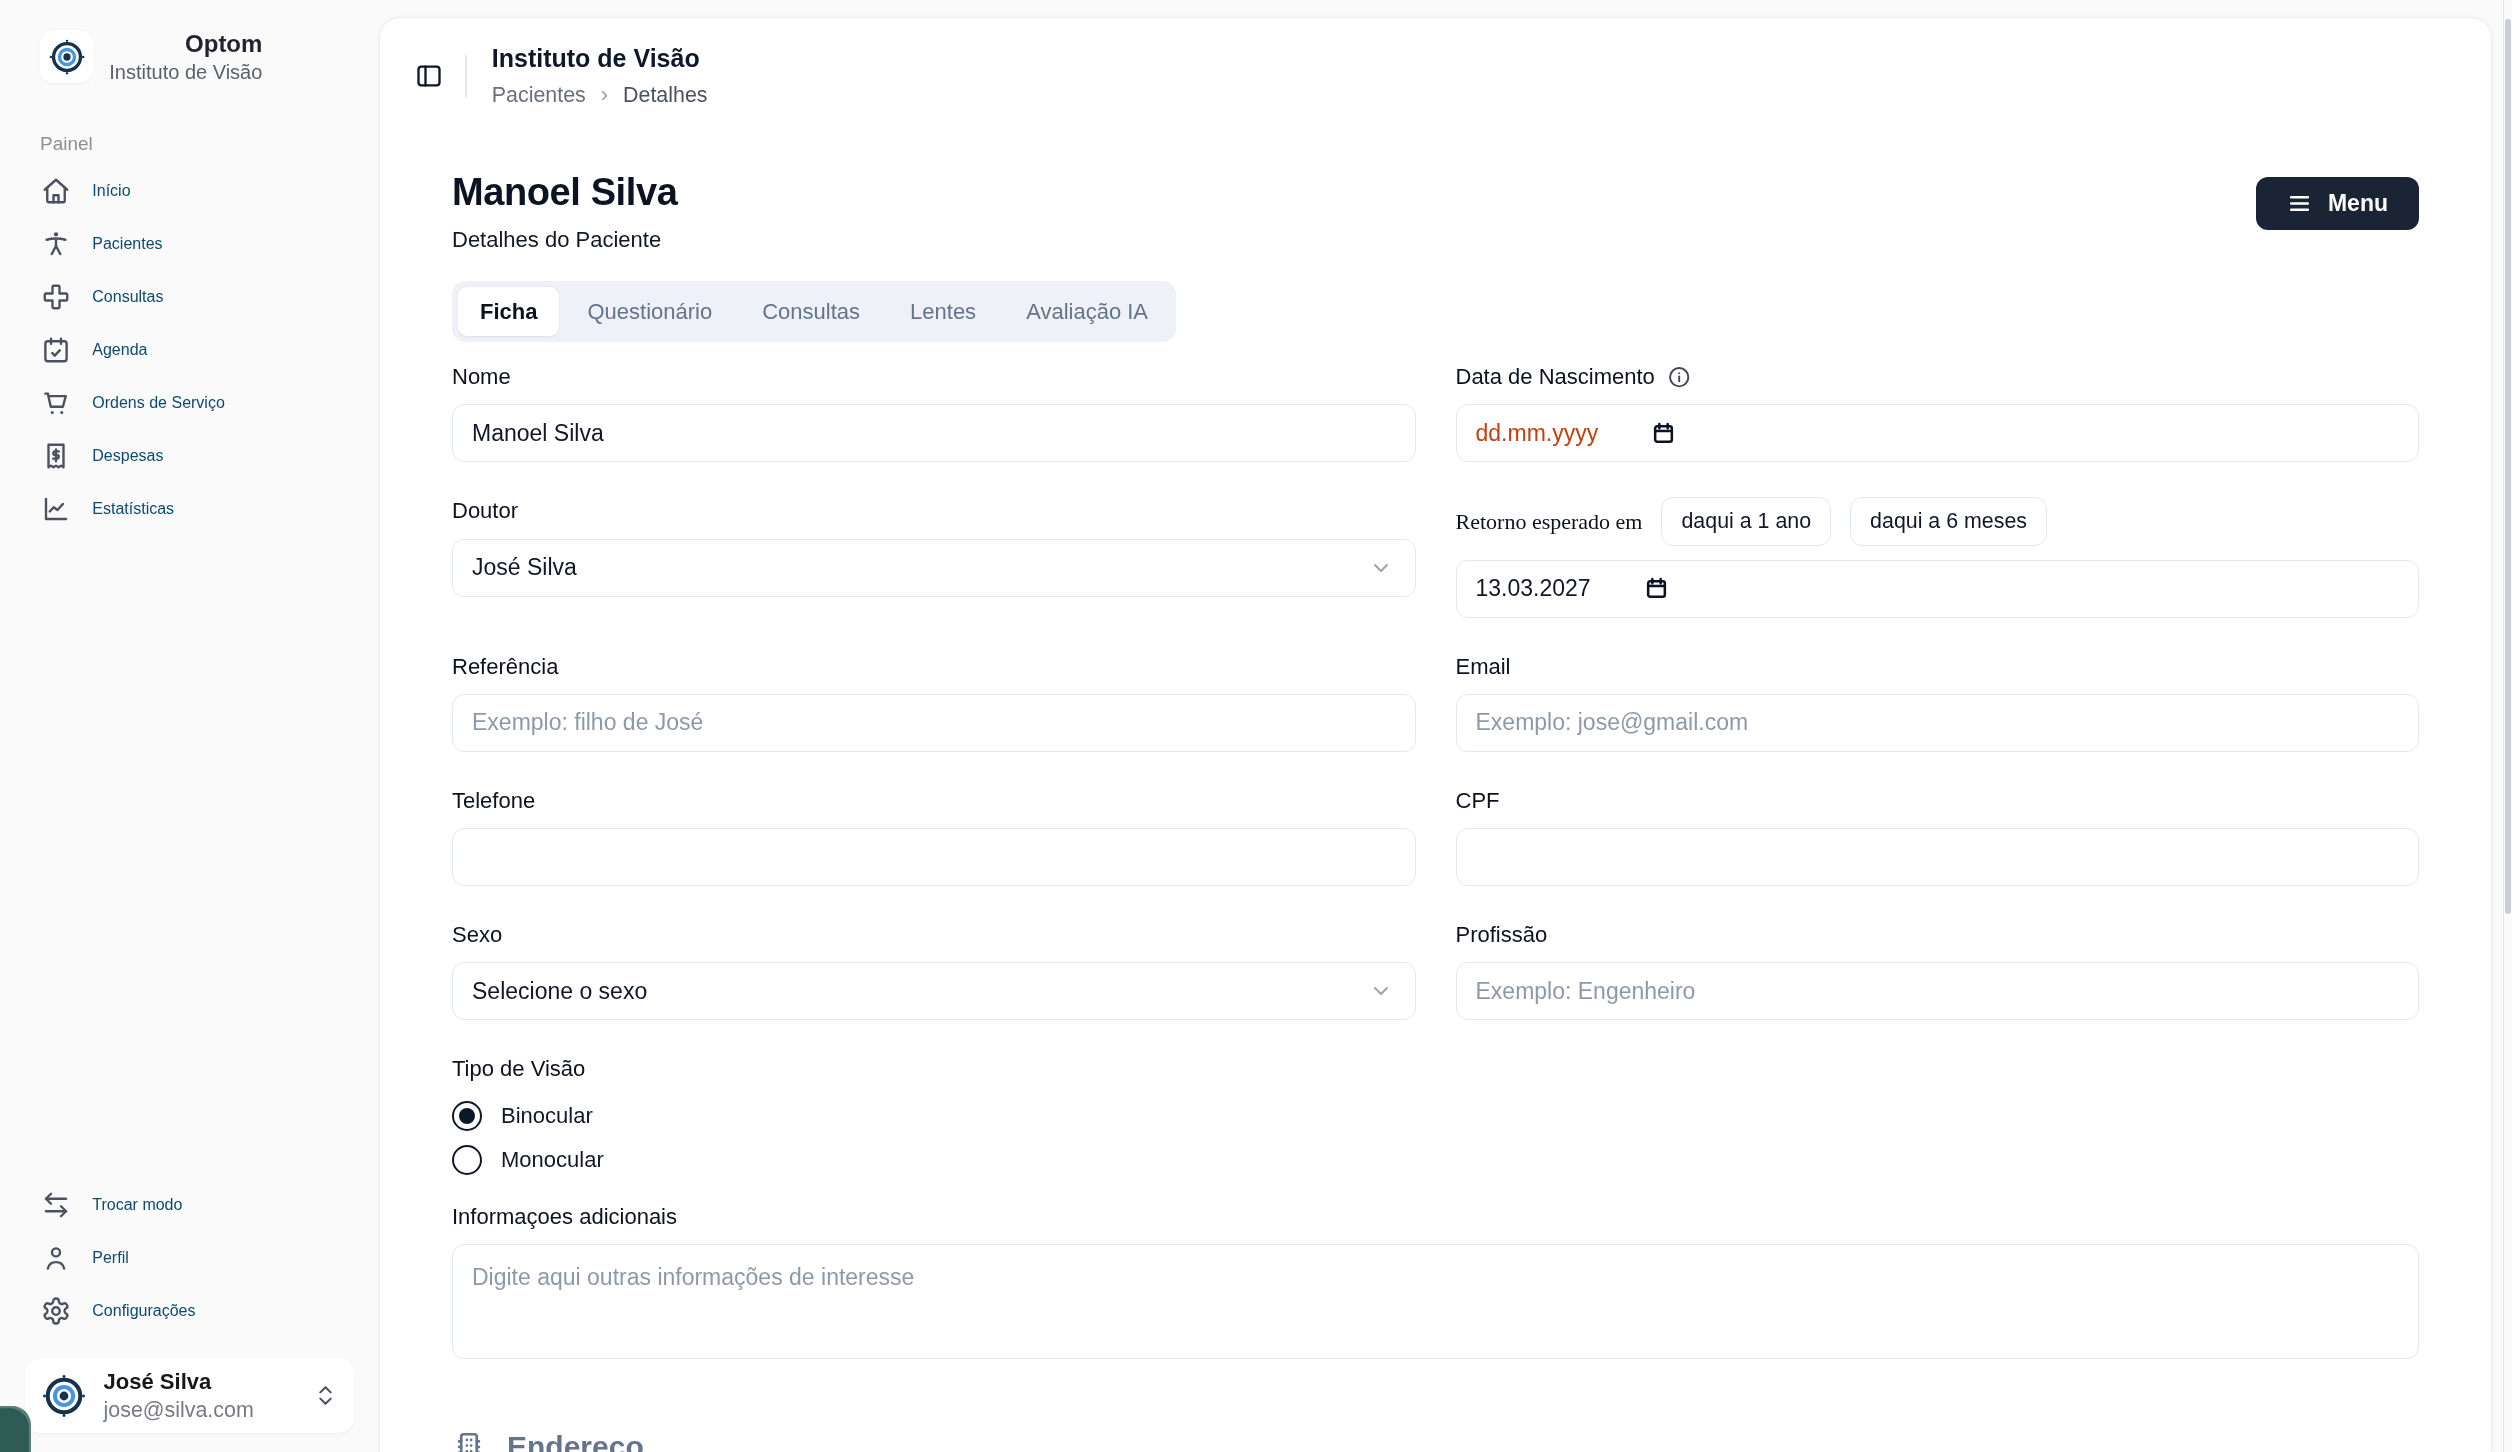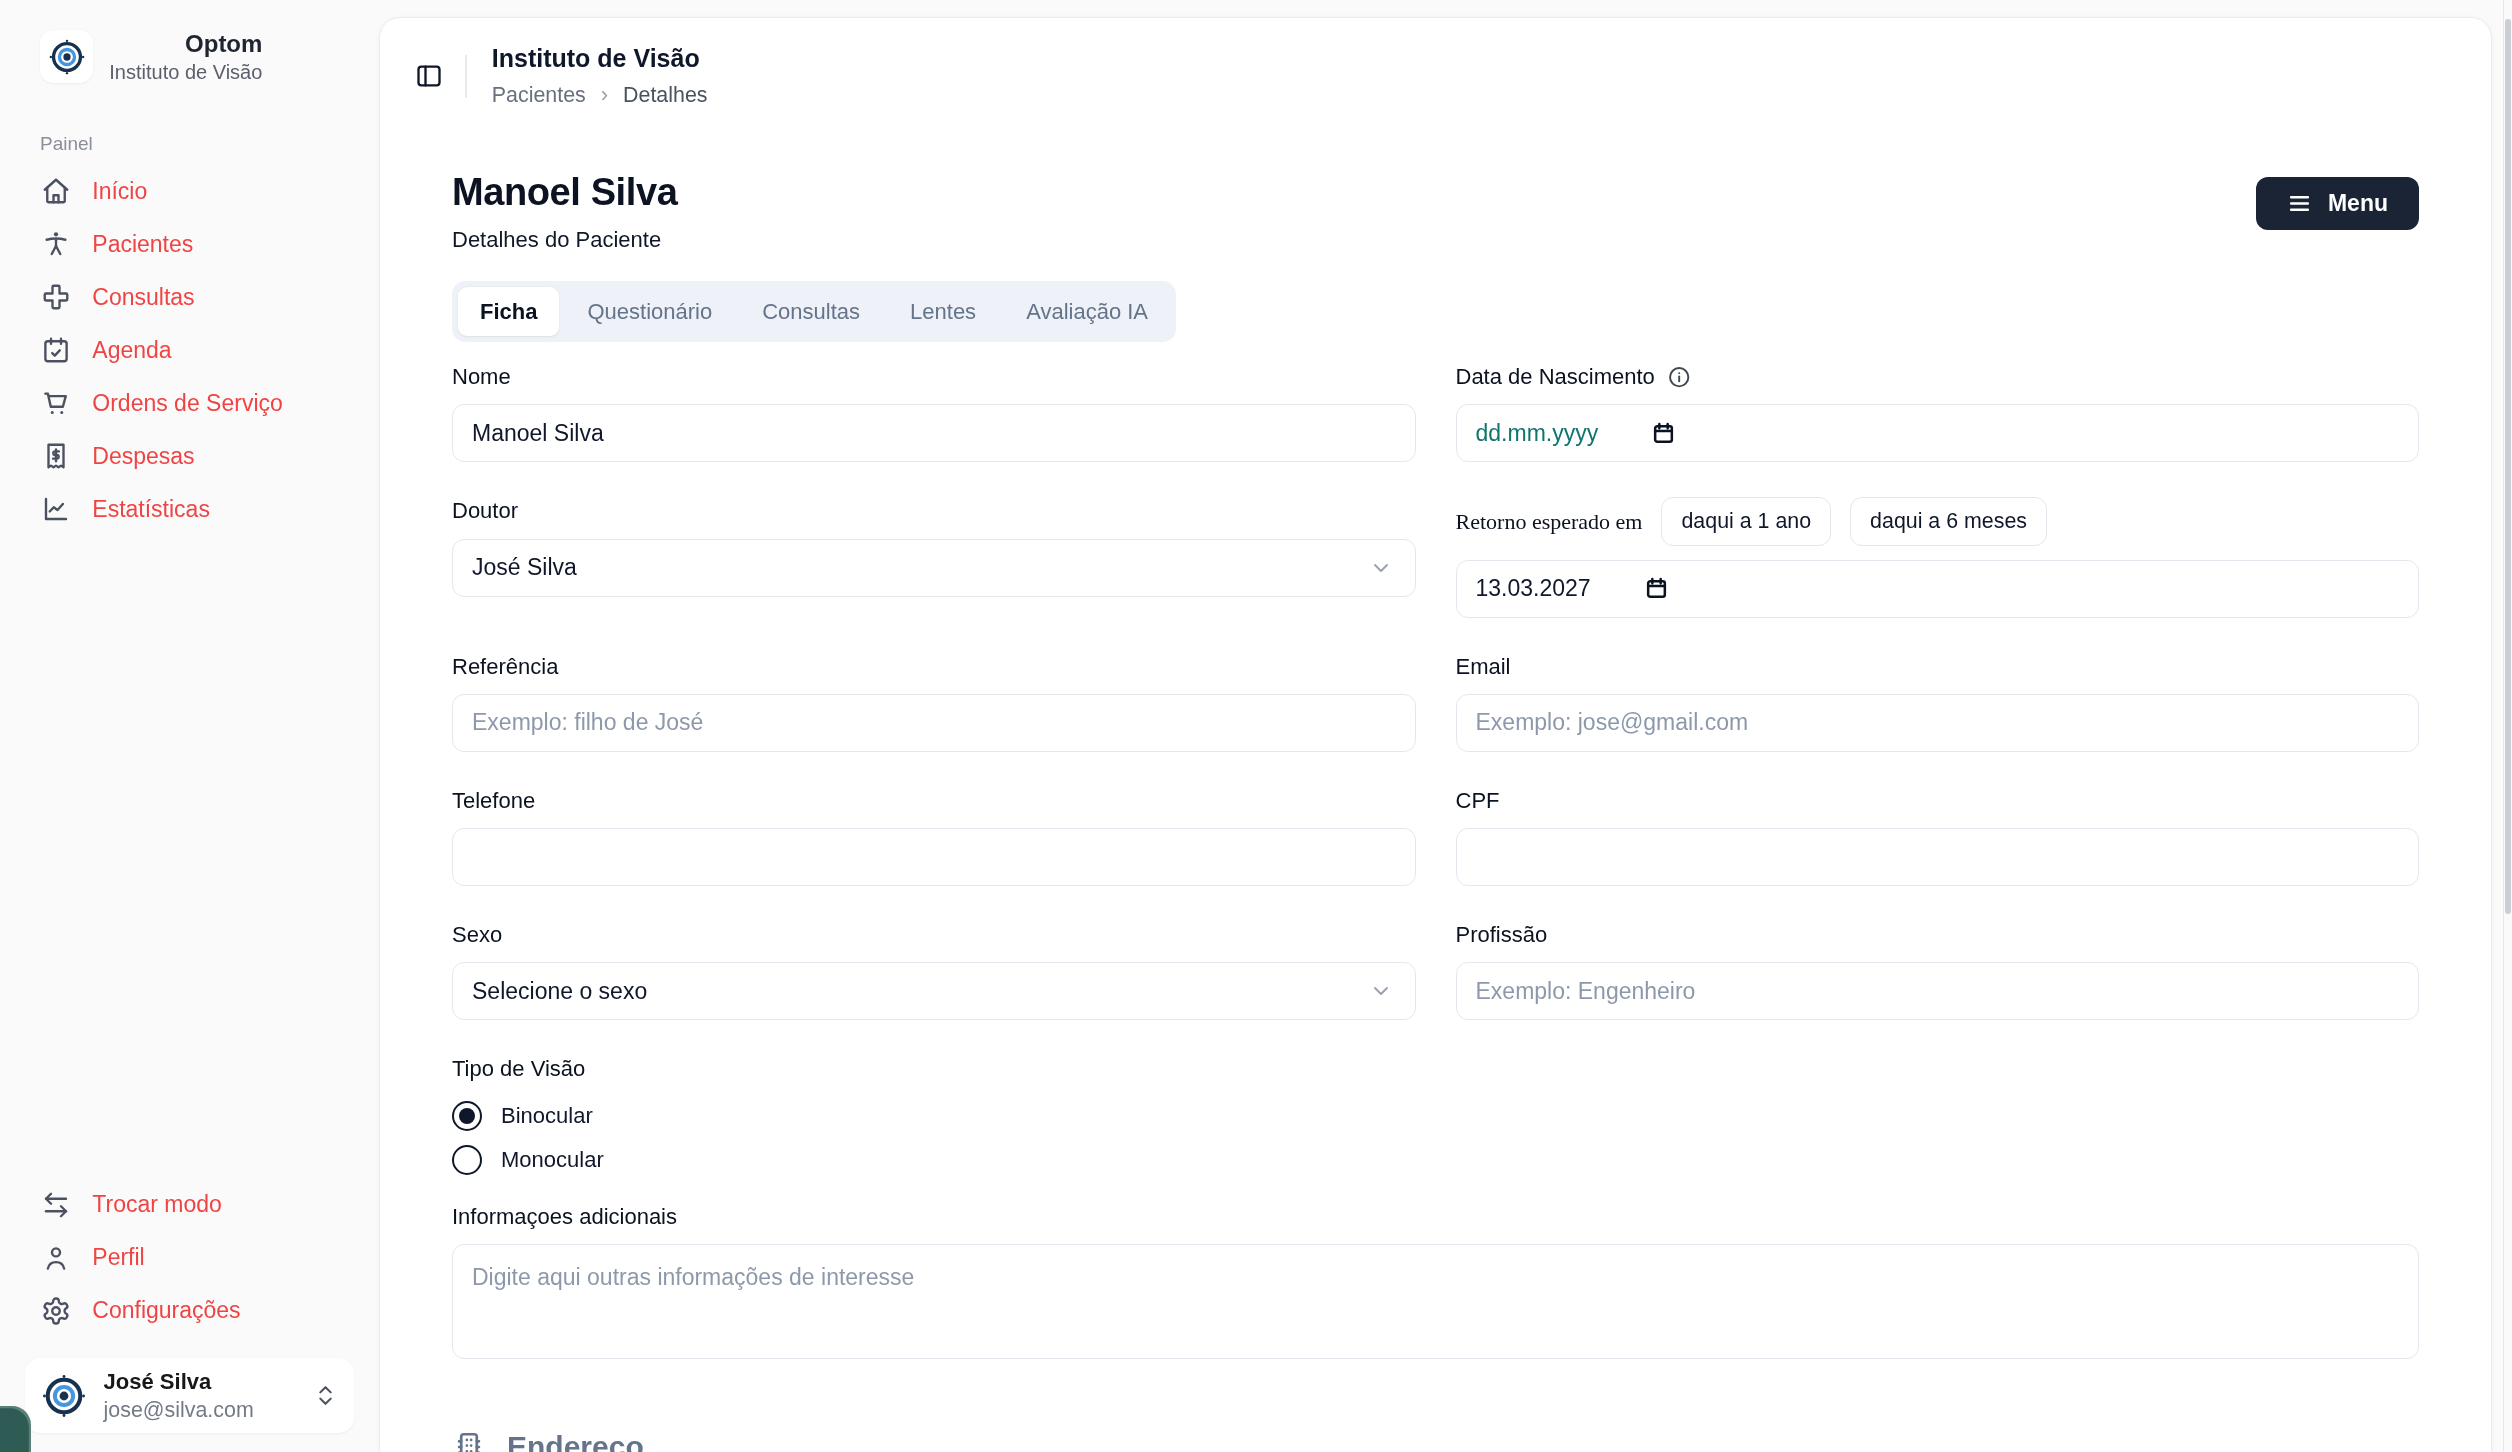--- a/index.html
+++ b/index.html
@@ -9,21 +9,21 @@
   
   .sidebar { position:absolute; left:0; top:0; width:379px; height:1452px;
     background:#fafafa; display:flex; flex-direction:column; padding:30px 25px 19px 25px; }
   .logo-row { display:flex; align-items:center; gap:16.3px; padding-left:15px; }
   .logo-box { width:53px; height:53px; background:#ffffff; border-radius:13.3px;
     display:flex; align-items:center; justify-content:center; box-shadow:0 0.7px 2.2px rgba(0,0,0,.06); }
   .logo-name { font-size:24px; font-weight:700; color:#1f2430; line-height:1.15;text-align:right; }
   .logo-sub { font-size:20px; color:#5b5f6b; margin-top:3px; }
   .section-label { margin:49px 0 10.4px 15px; font-size:19px; color:#8b8f99; }
   .nav-item { display:flex; align-items:center; gap:21px; height:53px; padding-left:16.3px;
-    border-radius:10.4px; font-size:23px; color:#ef4444; cursor:pointer; }
+    border-radius:10.4px; font-size:16px; color:#0c4a6e; cursor:pointer; }
   .nav-item .ic { width:30px; height:30px; color:#4b5160; flex:0 0 auto; display:flex; }
   .sb-footer { margin-top:auto; }
   .user-card { margin-top:21px; background:#ffffff; border-radius:15px; padding:10.4px 16.3px;
     display:flex; align-items:center; gap:16.3px; box-shadow:0 0.7px 2.2px rgba(0,0,0,.05); }
   .user-texts { flex:1; min-width:0; }
   .user-name { font-size:22px; font-weight:700; color:#18181b; }
   .user-email { font-size:21.4px; color:#737a86; margin-top:3px; }
   .teal-corner { position:absolute; left:-12px; bottom:-10.4px; width:43px; height:56px;
     background:#2e5b54; border-radius:0 19px 0 0;
     box-shadow:inset -2.2px 2.2px 0 rgba(255,255,255,.22); }
@@ -300,21 +300,21 @@
           <span>Data de Nascimento</span>
           <span style="color:#3f4754;display:flex;">
             <svg width="24.4" height="24.4" viewBox="0 0 24 24" fill="none" stroke="currentColor" stroke-width="1.9" stroke-linecap="round">
                 <circle cx="12" cy="12" r="9"></circle>
                 <path d="M12 8h.01"></path>
                 <path d="M12 11.2V16"></path>
               </svg>
           </span>
         </div>
         <div class="control">
-          <span style="color:#0f766e;">dd.mm.yyyy</span>
+          <span style="color:#c2410c;">dd.mm.yyyy</span>
           <span class="date-cal">
             <svg width="25" height="25" viewBox="0 0 24 24" fill="none" stroke="currentColor" stroke-width="2.4" stroke-linecap="round">
                 <rect x="4" y="5" width="16" height="15" rx="2"></rect>
                 <path d="M8 2.8V7M16 2.8V7M4 9.6h16"></path>
               </svg>
           </span>
         </div>
       </div>
 
       <div class="field">

